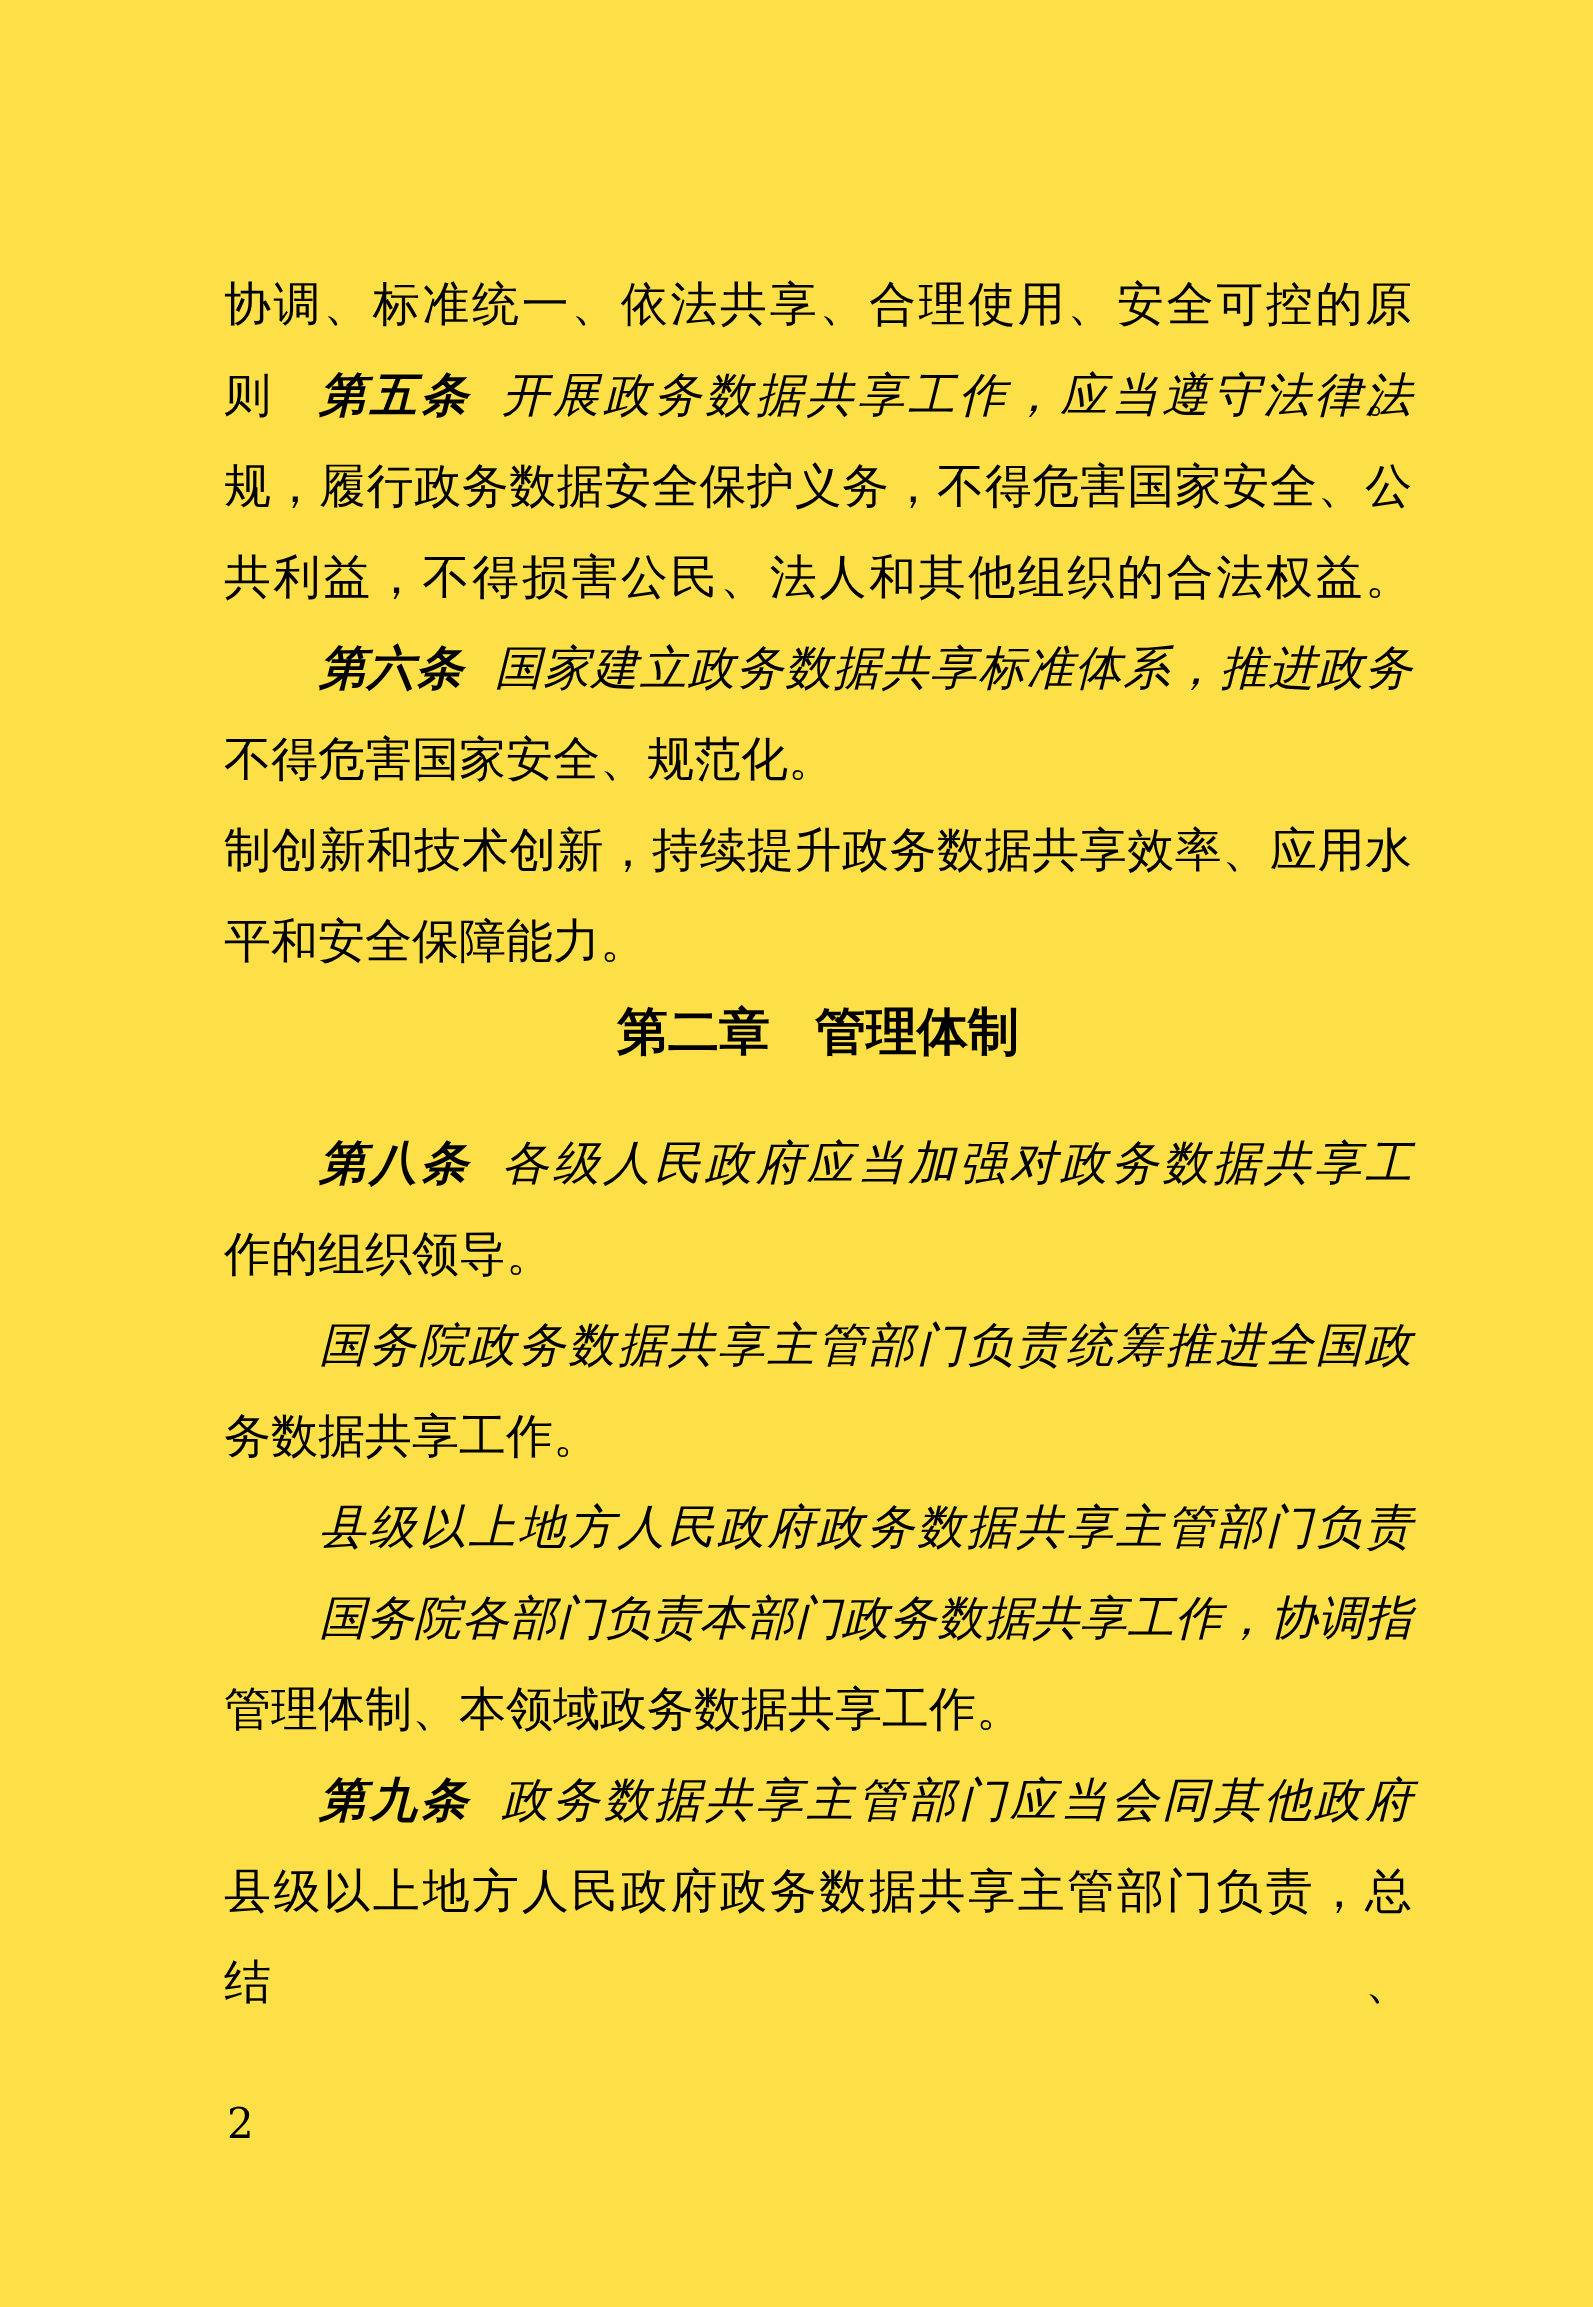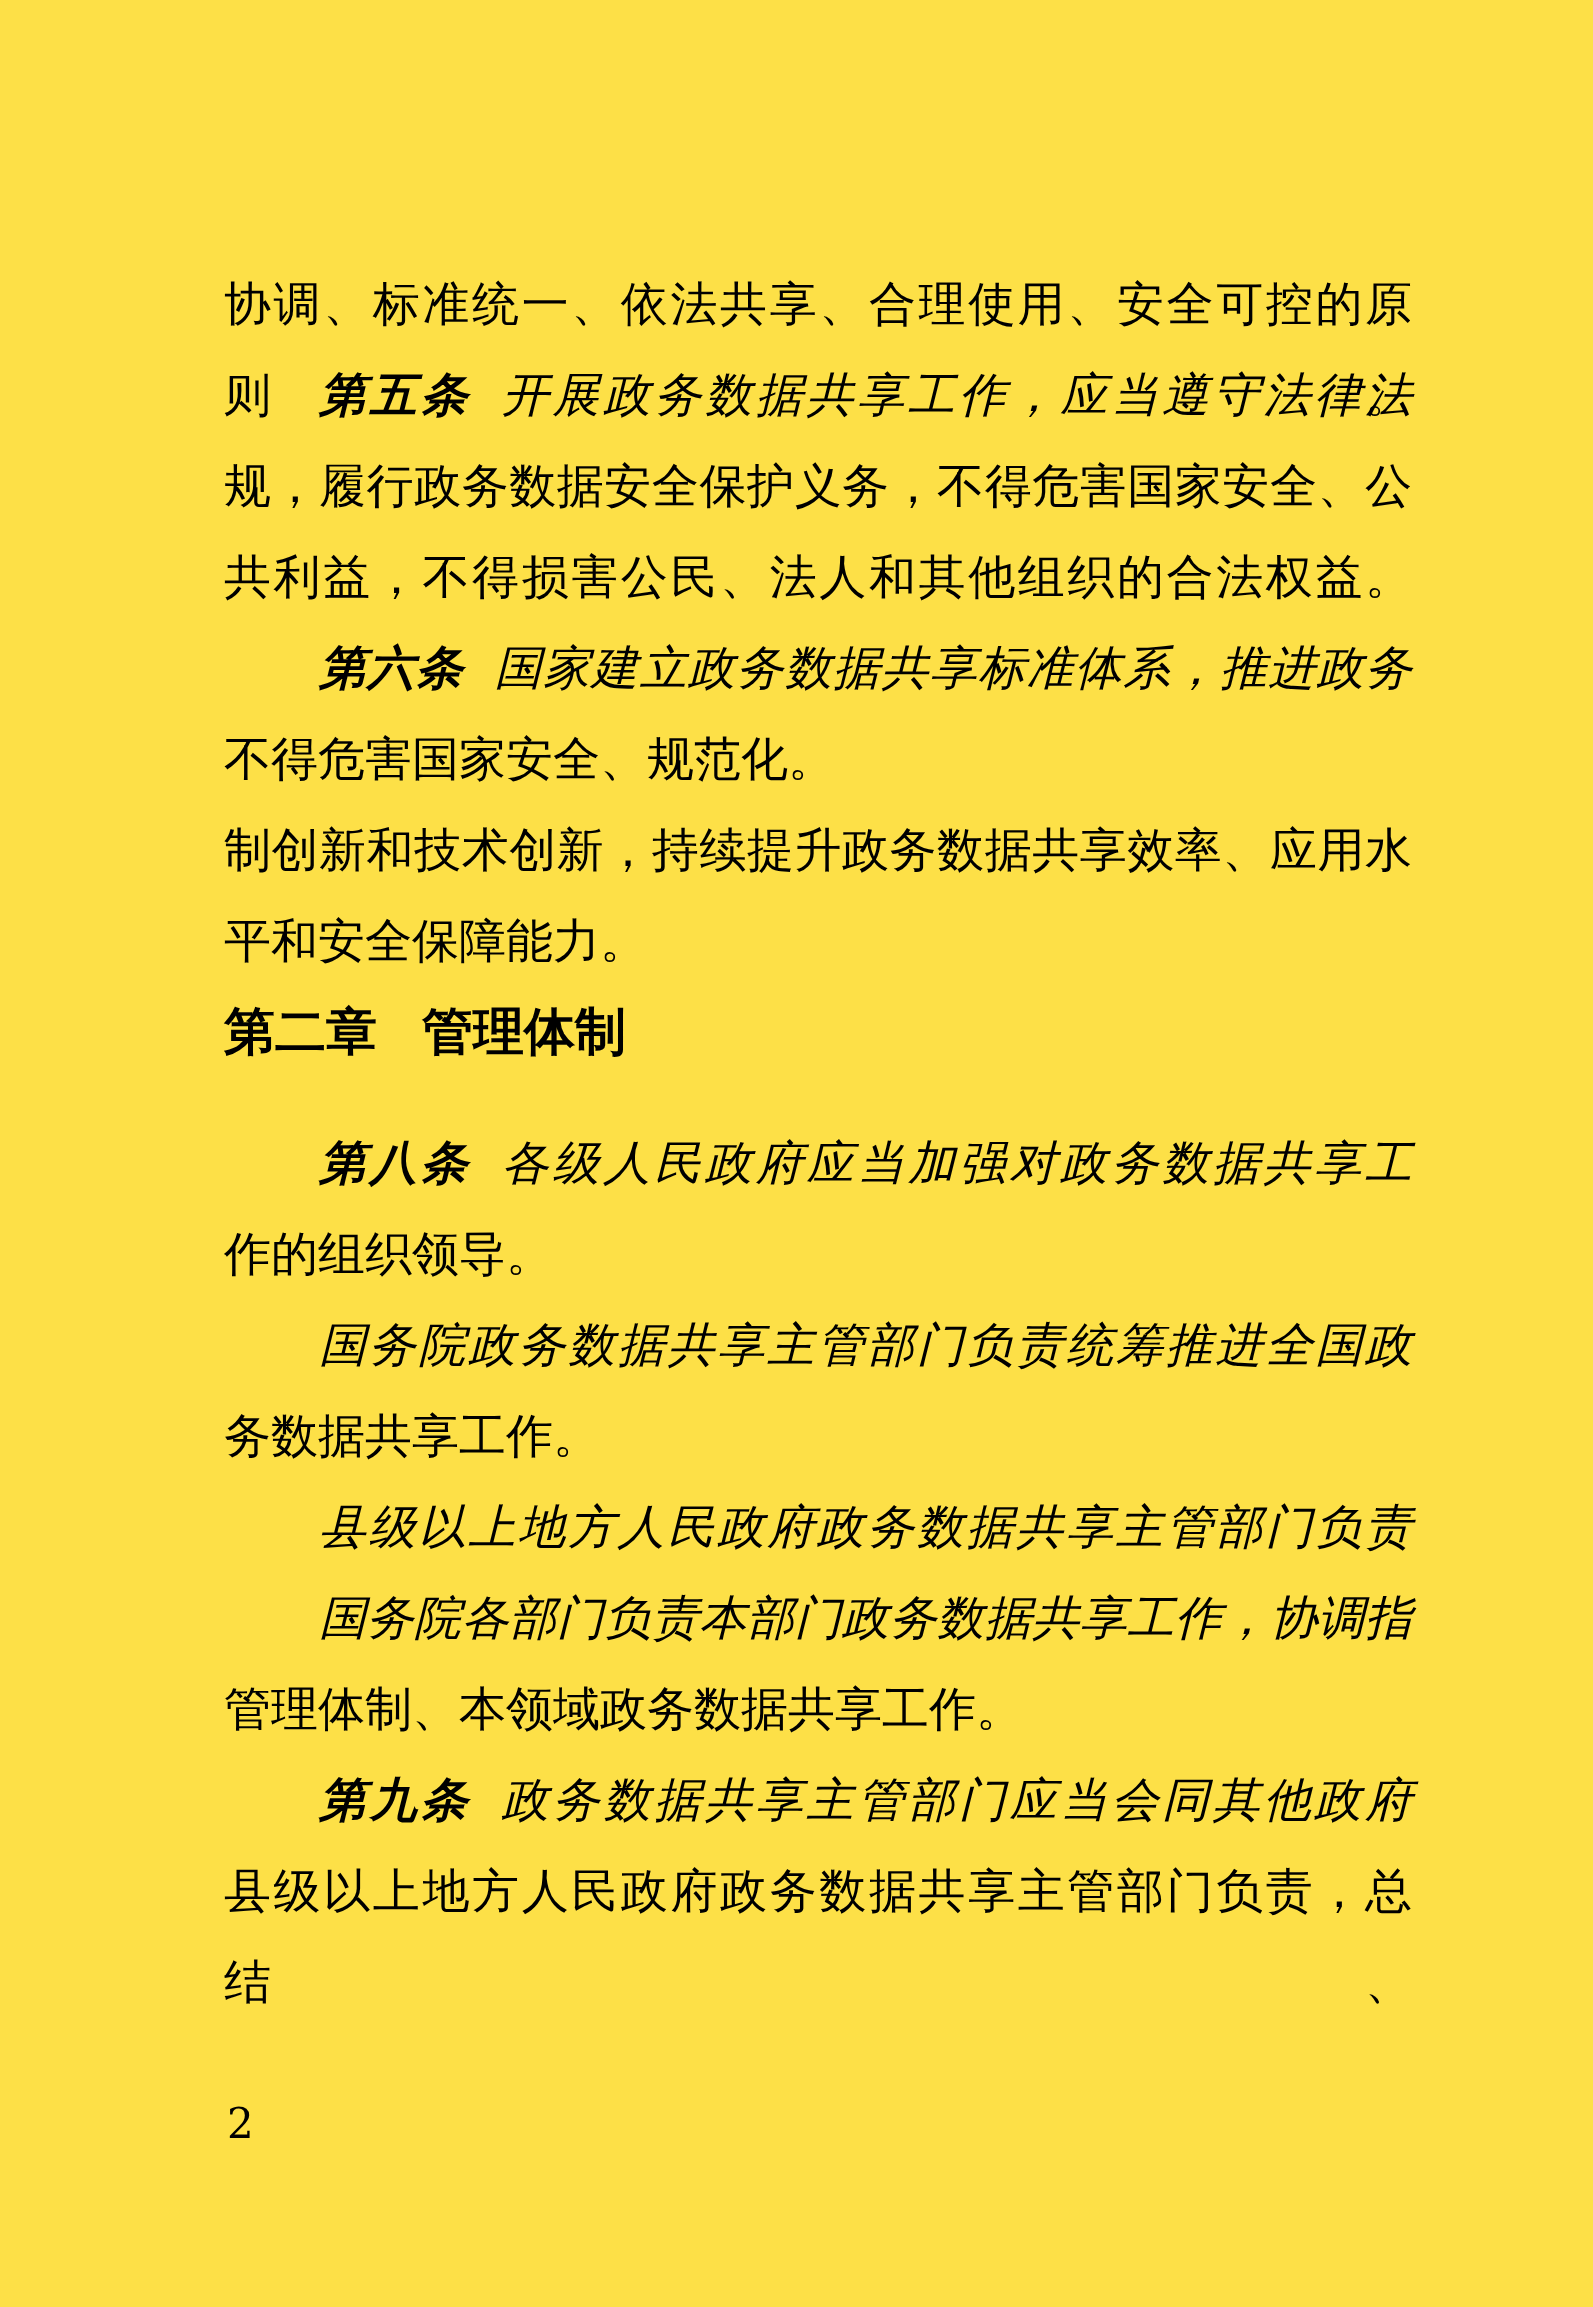--- a/index.html
+++ b/index.html
@@ -42,21 +42,21 @@
   .lead {
     font-family: "DejaVu Sans", sans-serif;
     font-weight: 700;
     margin-right: 30.5px;
   }
   
   .chapter-line {
     height: 91px;
     line-height: 91px;
     margin-bottom: 40px;
-    text-align: left;
+    text-align: center;
     font-size: 51px;
     font-weight: 700;
     font-family: "DejaVu Sans", sans-serif;
   }
   .chapter-num {
     margin-right: 45px;
   }
   .page-num {
     position: absolute;
     left: 227px;

